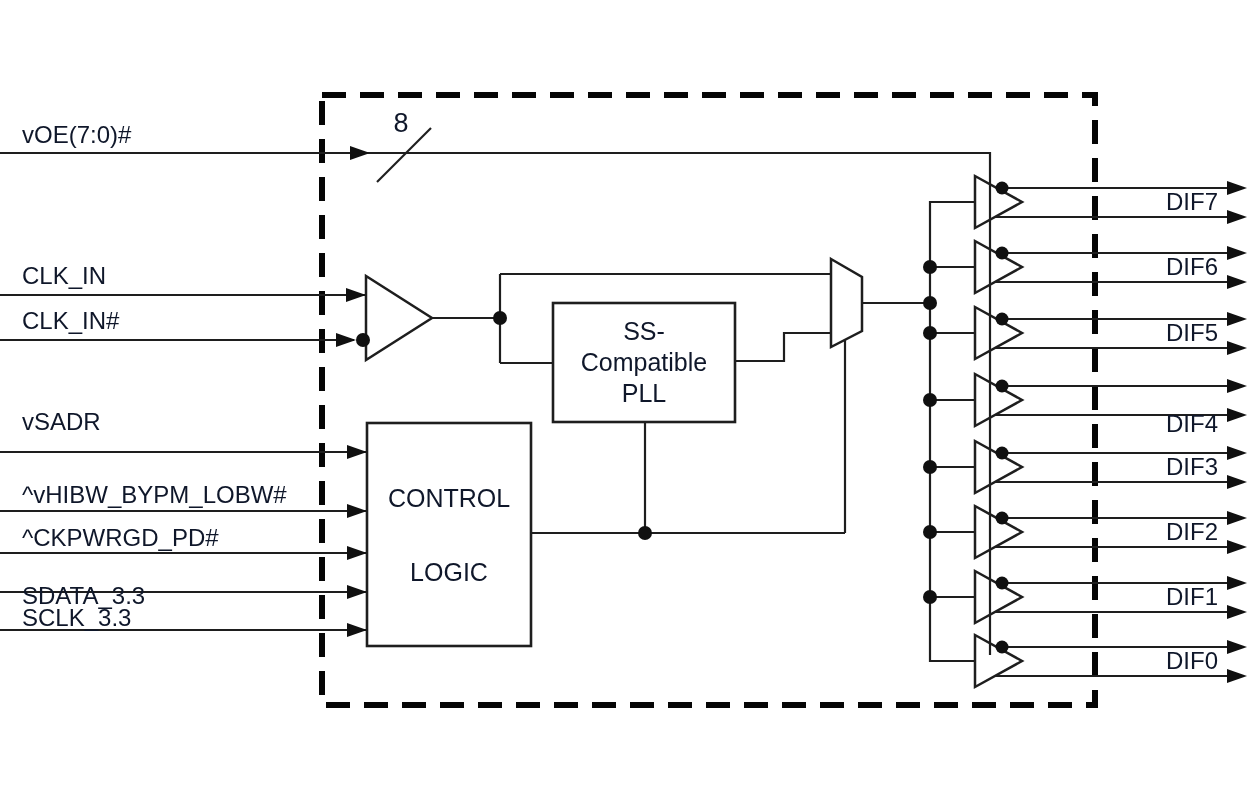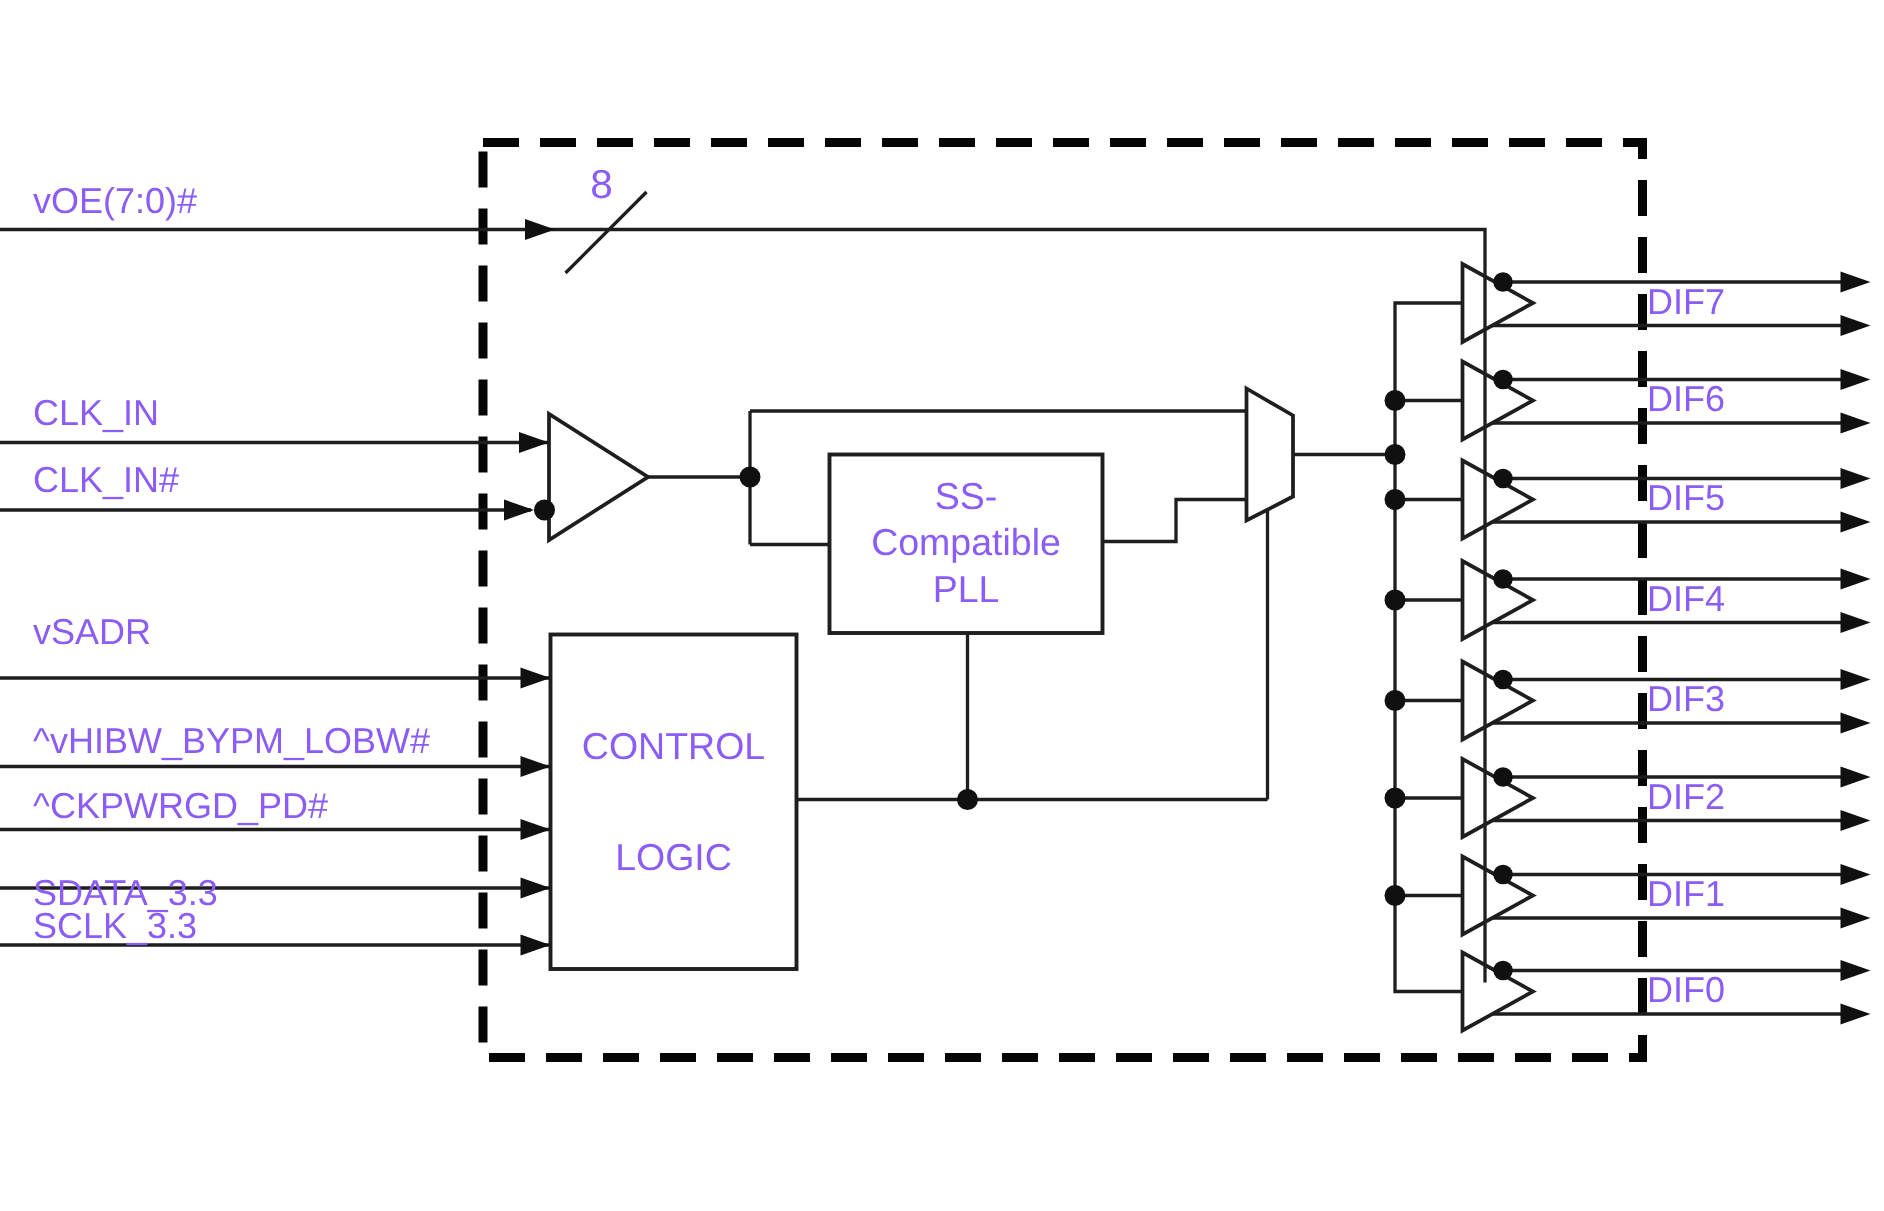--- a/index.html
+++ b/index.html
@@ -1,22 +1,22 @@
 <!DOCTYPE html>
 <html><head>
 <meta charset="utf-8">
 <style>
   html,body { margin:0; padding:0; background:#ffffff; }
   .canvas {
     position:relative; width:1256px; height:807px; background:#ffffff;
-    font-family:"Liberation Sans", sans-serif; color:#8b5cf6; overflow:hidden;
+    font-family:"Liberation Sans", sans-serif; color:#0f172a; overflow:hidden;
   }
   .canvas svg { position:absolute; left:0; top:0; }
   .lbl { position:absolute; left:22px; font-size:24px; line-height:24px; white-space:nowrap; }
-  .dif { position:absolute; left:1098px; width:120px; text-align:left; font-size:24px; line-height:24px; white-space:nowrap; }
+  .dif { position:absolute; left:1098px; width:120px; text-align:right; font-size:24px; line-height:24px; white-space:nowrap; }
   .busw { position:absolute; left:383px; top:110px; width:36px; text-align:center; font-size:27px; line-height:27px; }
   .blocktext { position:absolute; display:flex; flex-direction:column; align-items:center; justify-content:center; text-align:left; }
   .pll-text { left:553px; top:303px; width:182px; height:119px; font-size:25px; line-height:31px; }
   .ctl-text { left:367px; top:423px; width:164px; height:223px; font-size:25px; line-height:30px;gap:44px; }
   
   .ln   { stroke:#1e1e1e; stroke-width:2.2; fill:none; }
   .shape{ stroke:#1e1e1e; stroke-width:2.5; fill:#ffffff; }
   .boxr { stroke:#1e1e1e; stroke-width:2.6; fill:#ffffff; }
   .dot  { fill:#101010; stroke:none; }
   .arr  { fill:#101010; stroke:none; }
@@ -177,19 +177,19 @@
     <div>PLL</div>
   </div>
   <div class="blocktext ctl-text">
     <div>CONTROL</div>
     <div>LOGIC</div>
   </div>
 
   <div class="dif" style="top:190px">DIF7</div>
   <div class="dif" style="top:255px">DIF6</div>
   <div class="dif" style="top:321px">DIF5</div>
-  <div class="dif" style="top:388px">DIF4</div>
+  <div class="dif" style="top:412px">DIF4</div>
   <div class="dif" style="top:455px">DIF3</div>
   <div class="dif" style="top:520px">DIF2</div>
   <div class="dif" style="top:585px">DIF1</div>
   <div class="dif" style="top:649px">DIF0</div>
 
 </div>
 
 </body></html>

